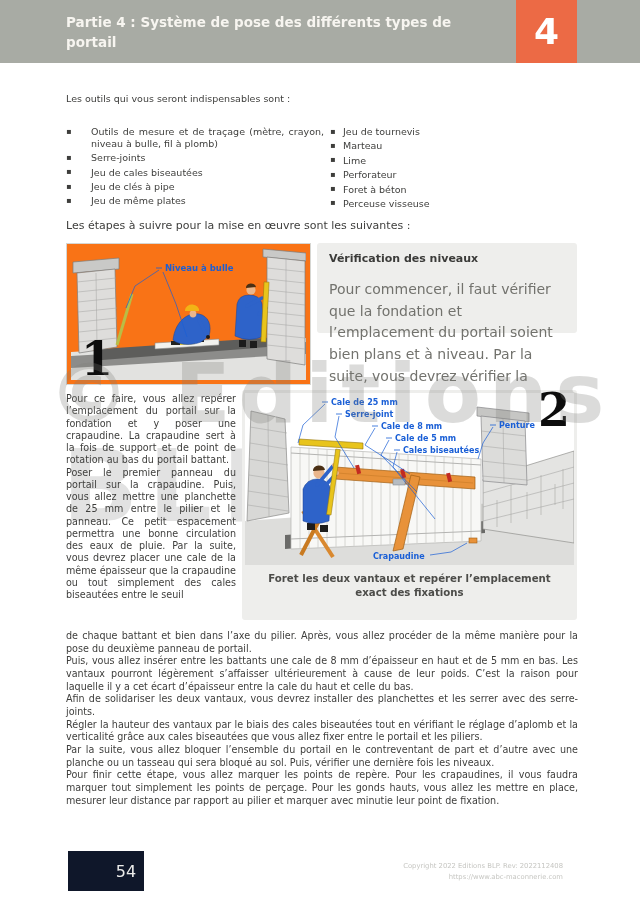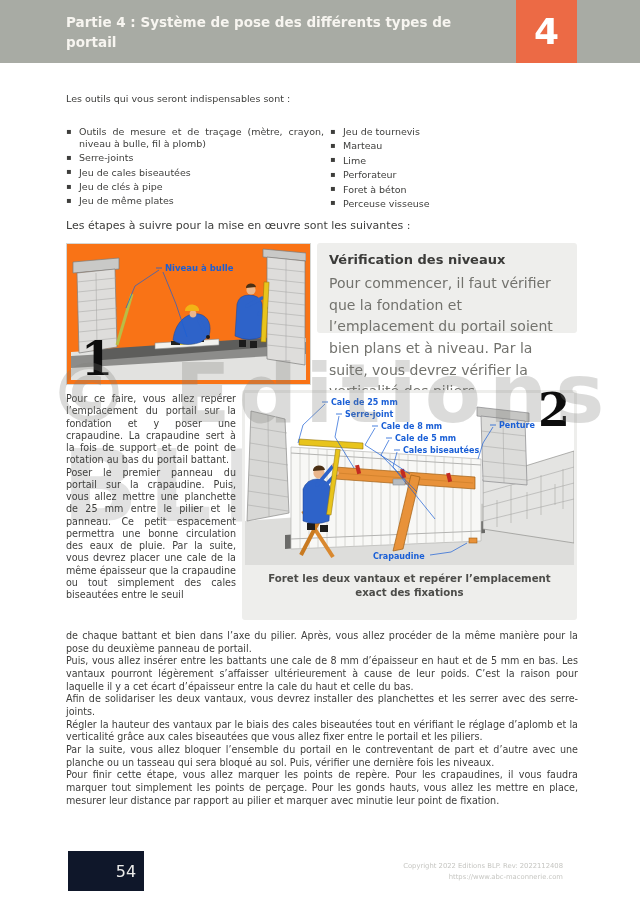--- a/index.html
+++ b/index.html
@@ -13,32 +13,32 @@
         display:flex;align-items:center;justify-content:center;}
   .chapter-num{color:#ffffff;font-size:36px;font-weight:bold;font-family:"DejaVu Sans",sans-serif;}
   
   .intro{position:absolute;left:66px;top:93px;width:511px;font-size:9.5px;}
   .lists{position:absolute;left:66px;top:126px;width:511px;display:flex;}
   .list-left{width:258px;}
   .list-right{margin-left:6px;width:200px;}
   .li{display:flex;font-size:9.5px;line-height:1.25;margin-bottom:2.5px;}
   .li .bullet{width:13px;font-size:8px;flex:none;padding-top:0.5px;}
   .li .txt{flex:1;}
-  .list-left .li .txt{text-align:justify;}
+  .list-left .li .txt{text-align:justify;margin-left:12px;}
   .steps-intro{position:absolute;left:66px;top:219px;width:511px;font-size:11px;}
   
   .fig1-illu{position:absolute;left:66px;top:243px;width:245px;height:142px;background:#f97316;
         border:1px solid #d6d6d2;box-sizing:border-box;}
   .fig1-illu svg{position:absolute;left:4px;top:4px;}
   .fig-number{position:absolute;font-family:"DejaVu Serif","Liberation Serif",serif;
         font-weight:bold;color:#0d0d0d;line-height:1;z-index:3;}
   .n1{left:14px;bottom:2px;font-size:46px;}
   .verif-panel{position:absolute;left:317px;top:243px;width:260px;height:90px;background:#eeeeec;
         border-radius:3px;padding:9px 12px;box-sizing:border-box;}
-  .verif-title{font-size:13px;font-weight:bold;color:#3b3b39;margin-bottom:6px;}
+  .verif-title{font-size:11px;font-weight:bold;color:#3b3b39;margin-bottom:14px;}
   .verif-body{font-size:14px;color:#72726d;line-height:1.55;}
   
   .wm1{position:absolute;left:48px;top:346px;width:640px;font-size:82px;font-weight:bold;
         letter-spacing:8px;color:rgba(125,125,122,0.28);z-index:6;pointer-events:none;white-space:nowrap;}
   .wm2{position:absolute;left:62px;top:428px;font-size:100px;font-weight:bold;letter-spacing:10px;
         color:rgba(125,125,122,0.22);z-index:0;pointer-events:none;}
   
   .col-text{position:absolute;left:66px;top:393px;width:170px;font-size:9.6px;line-height:1.28;
         text-align:justify;z-index:1;}
   .col-text p{margin:0;}

